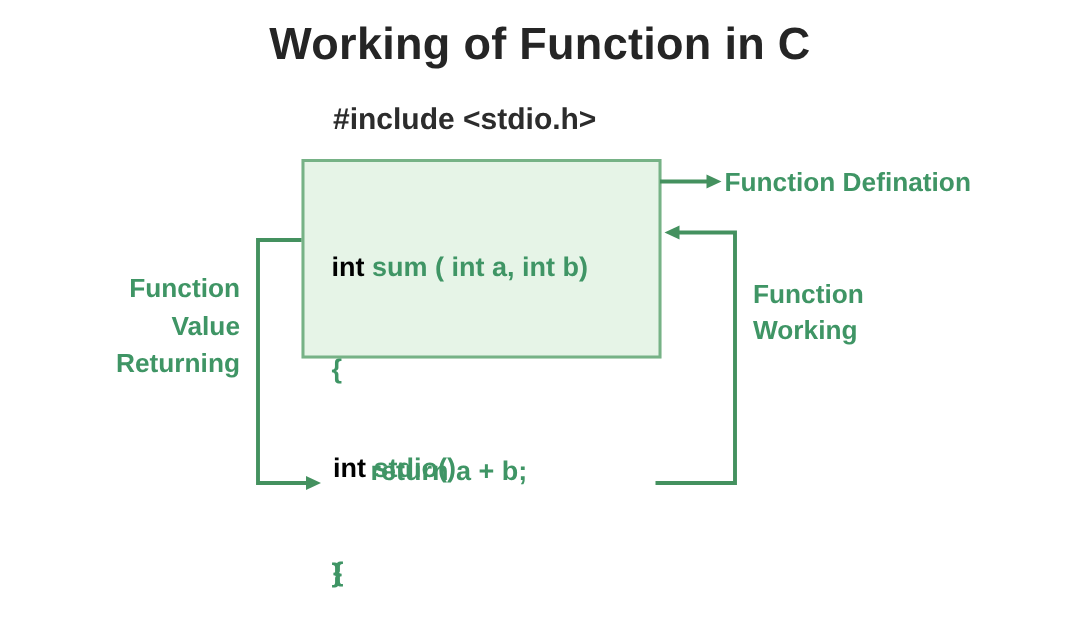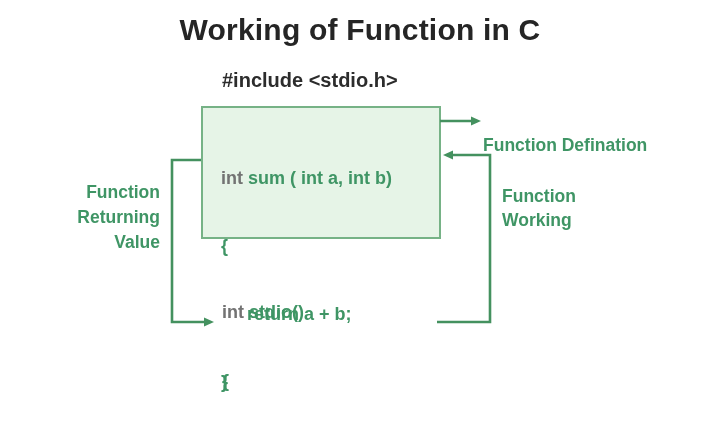--- a/index.html
+++ b/index.html
@@ -38,30 +38,30 @@
     position:absolute;
     font-size:18px;
     font-weight:700;
     color:#3f9565;
     white-space:pre;
   }
   .code .line{height:26px;line-height:26px;}
   .box-code{left:20px;top:11px;}
   .main-code{left:222px;top:257px;}
   .main-code .line{height:26.5px;line-height:26.5px;}
-  .kw{color:#737373;text-align:right;}
+  .kw{color:#000000;text-align:right;}
   .indent{padding-left:26px;display:inline-block;}
   .side-label{
     position:absolute;
     font-size:17.5px;
     font-weight:700;
     color:#3f9565;
     line-height:24px;
   }
-  .label-definition{left:483px;top:110px;line-height:22px;margin-top:24px;}
+  .label-definition{left:483px;top:110px;line-height:22px;}
   .label-calling{left:502px;top:184px;}
   .label-returning{left:36px;top:180px;width:124px;text-align:right;line-height:25px;}
   svg.arrows{position:absolute;left:0;top:0;pointer-events:none;}
 </style>
 </head>
 <body>
 
 <div class="stage">
 
   <div class="title">Working of Function in C</div>
@@ -87,22 +87,22 @@
 
   <div class="side-label label-definition">Function Defination</div>
 
   <div class="side-label label-calling">
     <div>Function</div>
     <div>Working</div>
   </div>
 
   <div class="side-label label-returning">
     <div>Function</div>
+    <div>Value</div>
     <div>Returning</div>
-    <div>Value</div>
   </div>
 
   <svg class="arrows" width="720" height="425" viewBox="0 0 720 425">
 
     <g>
       <line x1="440" y1="121" x2="473" y2="121" stroke="#44915f" stroke-width="2.6"></line>
       <polygon points="481,121 471,116.4 471,125.6" fill="#44915f"></polygon>
     </g>
 
     <g>

